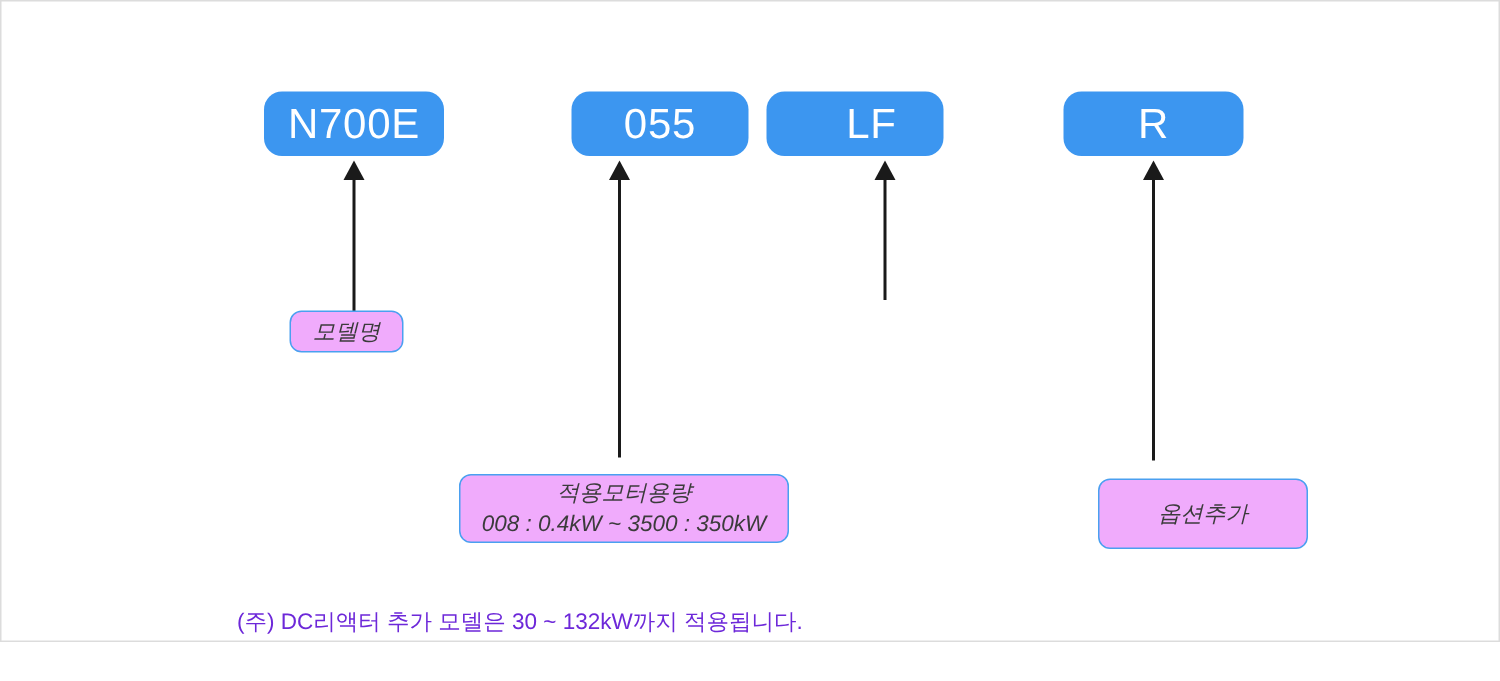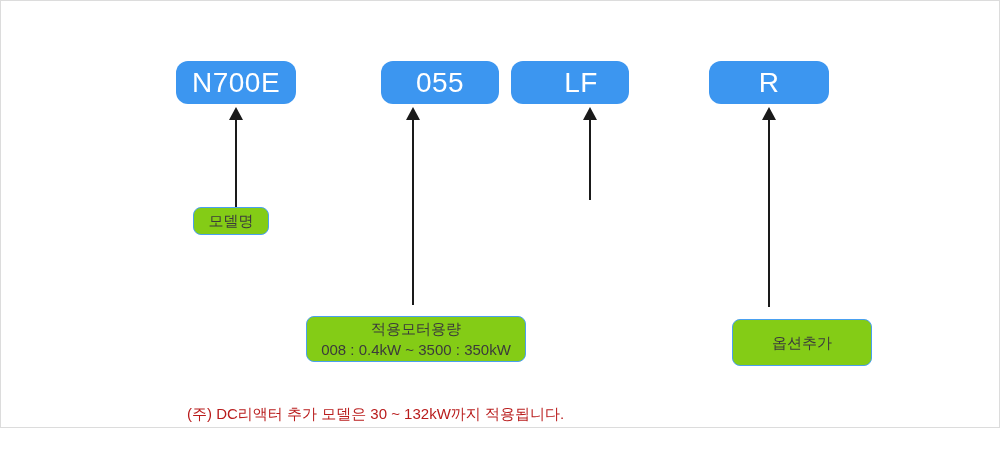--- a/index.html
+++ b/index.html
@@ -55,41 +55,42 @@
     background: #1a1a1a;
   }
   .arrow1 { left: 227px; top: 106px; height: 101px; }
   .arrow2 { left: 404px; top: 106px; height: 198px; }
   .arrow3 { left: 581px; top: 106px; height: 93px;  }
   .arrow4 { left: 760px; top: 106px; height: 200px; }
 
   
   .lbl {
     position: absolute;
-    background: #84cc16;
+    background: #f0abfc;
     border: 1px solid #4aa0f0;
     border-radius: 8px;
     color: #3b3b3b;
     text-align: center;
     display: flex;
     flex-direction: column;
     justify-content: center;
+    font-style: italic;
   }
   .lbl .line { display: block; white-space: nowrap; }
   .lbl1 { left: 192px; top: 206px; width: 76px;  height: 28px; font-size: 15px; }
   .lbl2 { left: 305px; top: 304px; width: 220px; height: 46px; font-size: 15px; line-height: 21px; margin-top: 11px; }
   .lbl3 { left: 527px; top: 199px; width: 134px; height: 87px; font-size: 14px; line-height: 20px; }
   .lbl4 { left: 695px; top: 318px; width: 140px; height: 47px; font-size: 15px; line-height: 21px; margin-left: 36px; }
 
   .footnote {
     position: absolute;
-    left: 186px;
+    left: 157px;
     top: 404px;
     font-size: 15px;
-    color: #b91c1c;
+    color: #6d28d9;
     white-space: nowrap;
   }
 </style>
 </head>
 <body>
 
 <div class="canvas">
 
   <div class="chip chip1">N700E</div>
   <div class="chip chip2">055</div>

